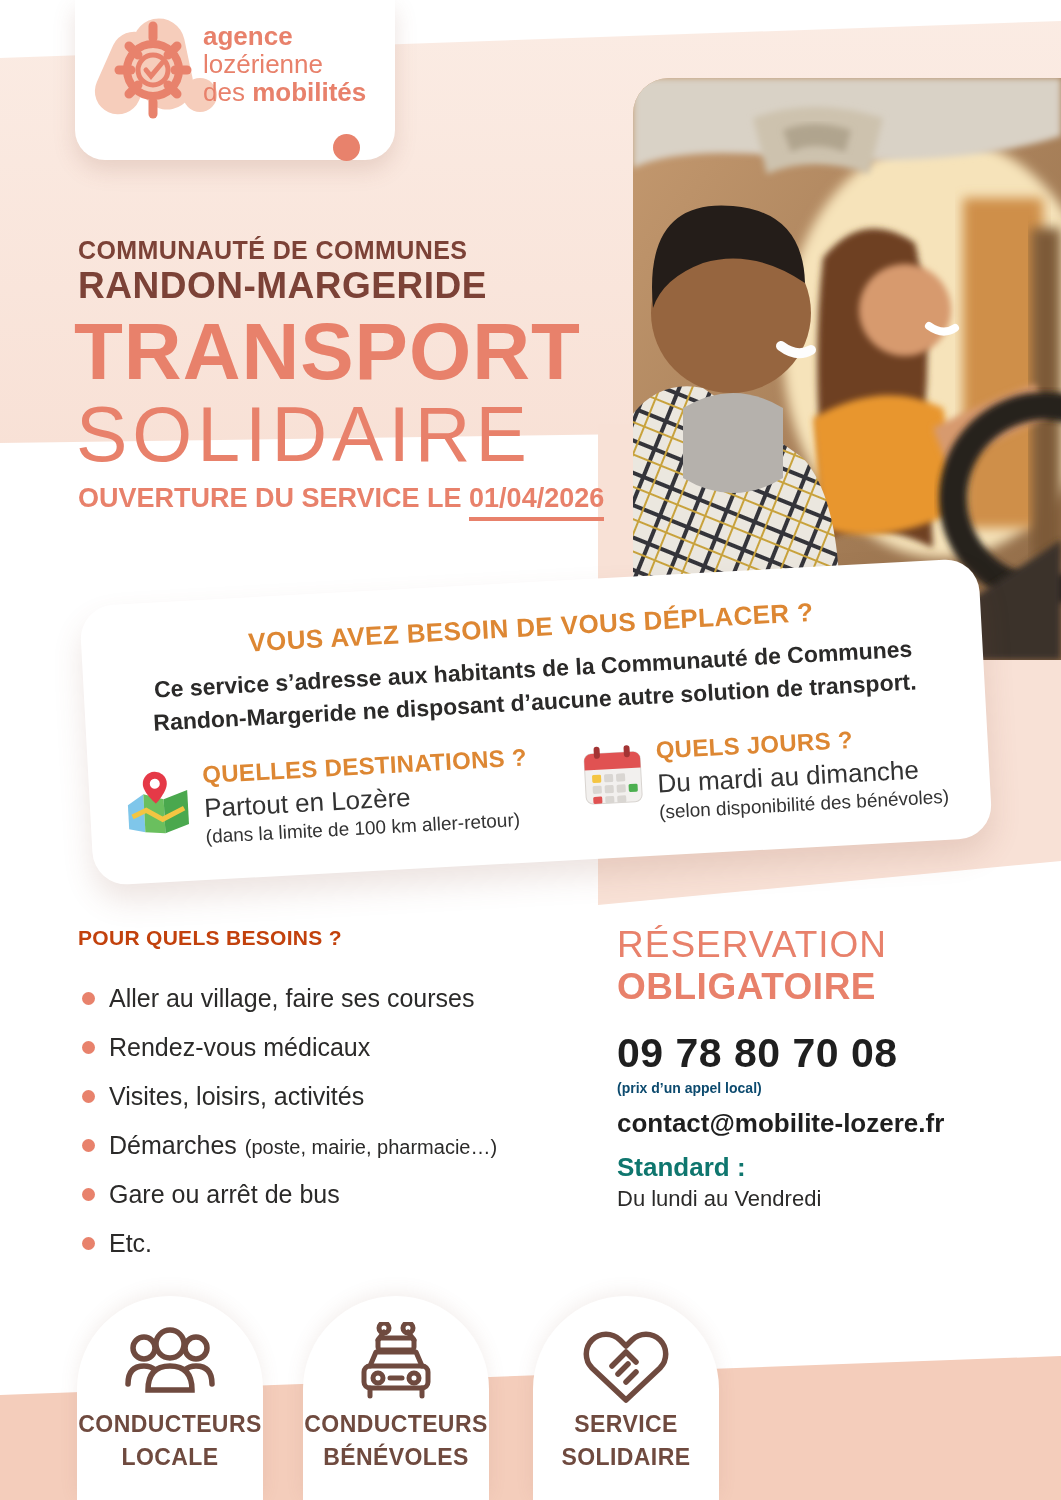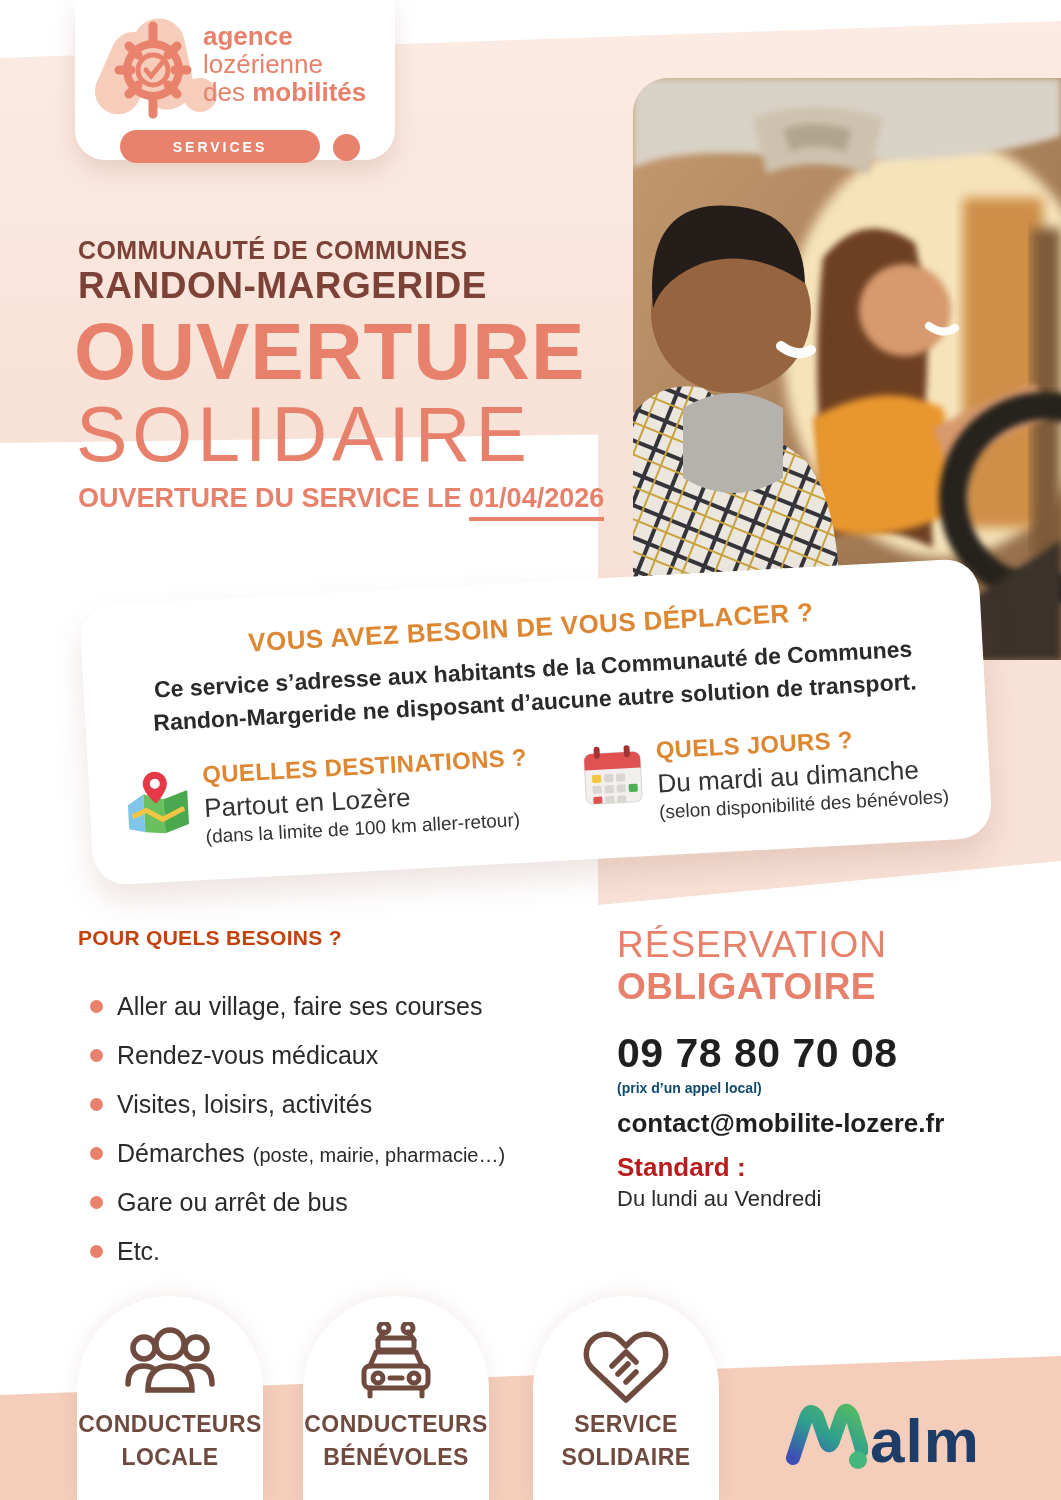--- a/index.html
+++ b/index.html
@@ -49,33 +49,33 @@
   .ic-col{display:flex;align-items:flex-start;}
   .ic-col1{width:458px;}
   .ic-icon{flex:0 0 auto;margin-top:6px;}
   .ic-texts{margin-left:14px;}
   .ic-title{font-size:24px;font-weight:bold;color:#dd8733;letter-spacing:.3px;}
   .ic-main{font-size:26px;color:#333;margin-top:4px;}
   .ic-note{font-size:19px;color:#333;margin-top:2px;}
 
   
   .needs-title{left:78px;top:926px;font-size:21px;font-weight:bold;letter-spacing:.3px;color:#c2410c;}
-  .needs-list{left:78px;top:980px;width:520px;list-style:none;margin:12px;padding:0;}
+  .needs-list{left:78px;top:980px;width:520px;list-style:none;margin:4px;padding:0;}
   .needs-list li{display:flex;align-items:baseline;margin-bottom:20px;font-size:25px;color:#2b2a29;}
   .dot{flex:0 0 13px;width:13px;height:13px;border-radius:50%;background:#e8826c;
     margin-right:14px;position:relative;top:-2px;}
   .needs-note{font-size:20px;margin-left:8px;color:#2b2a29;}
 
   
   .res-line1{left:617px;top:924px;font-size:37px;letter-spacing:1px;color:#e8816b;}
   .res-line2{left:617px;top:966px;font-size:37px;font-weight:bold;letter-spacing:.5px;color:#e8816b;}
   .res-phone{left:617px;top:1030px;font-size:41px;font-weight:bold;letter-spacing:.5px;color:#1f1f1f;}
   .res-phone-note{left:617px;top:1080px;font-size:14px;font-weight:bold;color:#0c4a6e;}
   .res-email{left:617px;top:1102px;font-size:26px;font-weight:bold;color:#1f1f1f;margin-top:6px;}
-  .res-standard{left:617px;top:1152px;font-size:26px;font-weight:bold;color:#b91c1c;}
+  .res-standard{left:617px;top:1152px;font-size:26px;font-weight:bold;color:#0f766e;}
   .res-days{left:617px;top:1186px;font-size:22px;color:#2b2a29;}
   .res-hours{left:617px;top:1218px;font-size:26px;color:#2b2a29;}
 
   
   .pill{top:1296px;width:186px;height:204px;background:#fff;border-radius:95px 95px 0 0;
     box-shadow:0 -4px 18px rgba(150,95,75,.10);text-align:center;}
   .pill .picon{margin-top:26px;height:86px;}
   .pill .plabel{font-size:23px;font-weight:bold;letter-spacing:.4px;line-height:33px;color:#6f4a3f;}
 
   
@@ -114,21 +114,20 @@
         <circle cx="48" cy="52" r="26" stroke-width="8"></circle>
         <circle cx="48" cy="52" r="15" stroke-width="5"></circle>
         <polyline points="41,52 46,58 57,45" stroke-width="5"></polyline>
       </g>
     </svg>
     <div class="agency-text">
       <div class="b">agence</div>
       <div>lozérienne</div>
       <div><span>des </span><span class="b">mobilités</span></div>
     </div>
-    <div class="services-pill">SERVICES</div>
     <div class="services-dot"></div>
   </div>
 
   <div class="abs photo">
     <svg width="428" height="582" viewBox="0 0 428 582">
       <defs>
         <filter id="b6">
             <feGaussianBlur stdDeviation="6"></feGaussianBlur>
           </filter>
         <filter id="b3">
@@ -165,21 +164,21 @@
       <path d="M-10,582 V350 Q20,300 70,310 L170,380 Q215,430 205,582 Z" fill="url(#plaid)"></path>
       <circle cx="98" cy="235" r="80" fill="#96653f"></circle>
       <path d="M20,230 Q10,120 100,128 Q170,134 172,205 Q120,170 70,185 Q30,200 20,230Z" fill="#241d19"></path>
       <path d="M148,268 q16,12 30,4" stroke="#fdfdfd" stroke-width="10" fill="none" stroke-linecap="round"></path>
       <path d="M50,330 Q100,300 150,330 L150,400 Q100,430 50,400 Z" fill="#b5b1ac"></path>
     </svg>
   </div>
 
   <div class="abs community1">COMMUNAUTÉ DE COMMUNES</div>
   <div class="abs community2">RANDON-MARGERIDE</div>
-  <div class="abs title1">OUVERTURE</div>
+  <div class="abs title1">TRANSPORT</div>
   <div class="abs title2">SOLIDAIRE</div>
   <div class="abs opening"><span>OUVERTURE DU SERVICE LE </span><span class="date">01/04/2026</span></div>
 
   <div class="abs info-card">
     <div class="ic-heading">VOUS AVEZ BESOIN DE VOUS DÉPLACER ?</div>
     <div class="ic-body">
       <div>Ce service s’adresse aux habitants de la Communauté de Communes</div>
       <div>Randon-Margeride ne disposant d’aucune autre solution de transport.</div>
     </div>
     <div class="ic-cols">
@@ -316,28 +315,14 @@
         </g>
       </svg>
     </div>
     <div class="plabel">
       <div>SERVICE</div>
       <div>SOLIDAIRE</div>
     </div>
   </div>
 
 
-  <div class="abs alm">
-    <svg width="82" height="72" viewBox="0 0 82 72">
-      <defs>
-        <linearGradient id="mg" x1="0" y1="1" x2="0.9" y2="0">
-          <stop offset="0" stop-color="#3d4fb5"></stop>
-            <stop offset="0.5" stop-color="#2e9e8f"></stop>
-            <stop offset="1" stop-color="#52b868"></stop>
-        </linearGradient>
-      </defs>
-      <path d="M7,60 L20,20 Q24,9 31,18 L40,44 Q43,51 47,43 L56,17 Q60,8 66,18 L76,52" stroke="url(#mg)" stroke-width="14" fill="none" stroke-linecap="round" stroke-linejoin="round"></path>
-      <circle cx="72" cy="62" r="9" fill="#46b77c"></circle>
-    </svg>
-    <div class="alm-text">alm</div>
-  </div>
 
 </div>
 
 </body></html>

